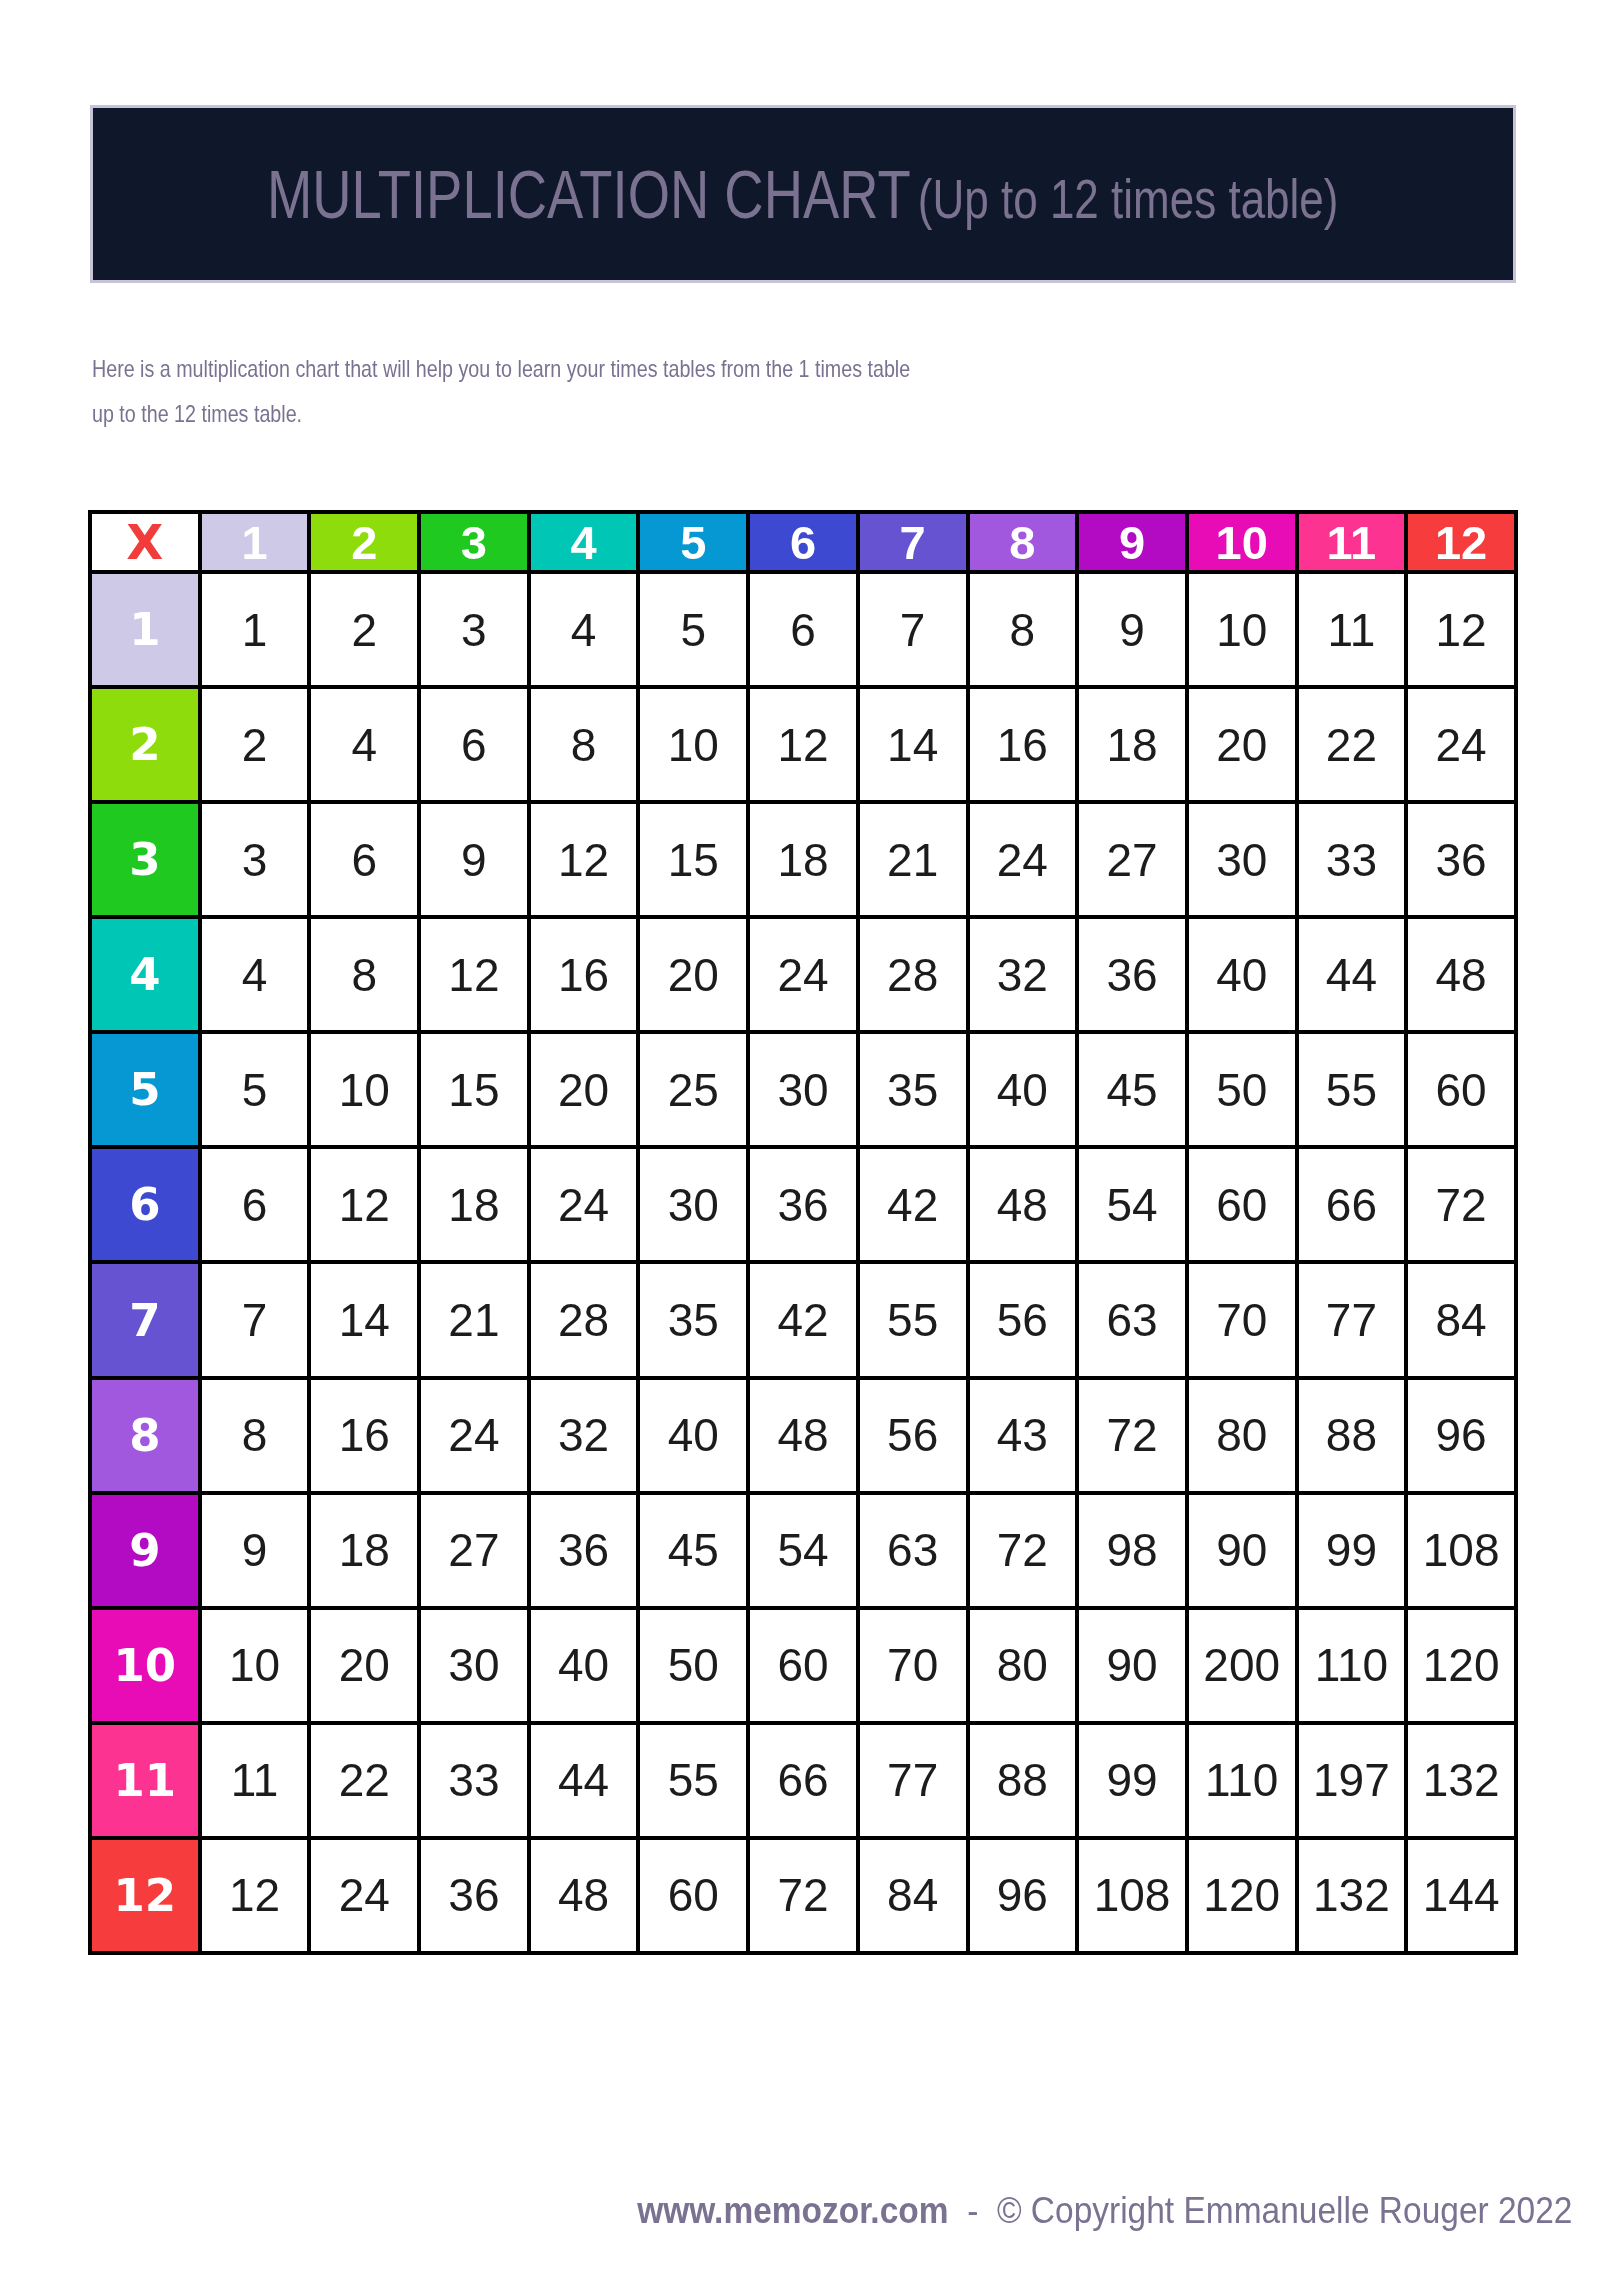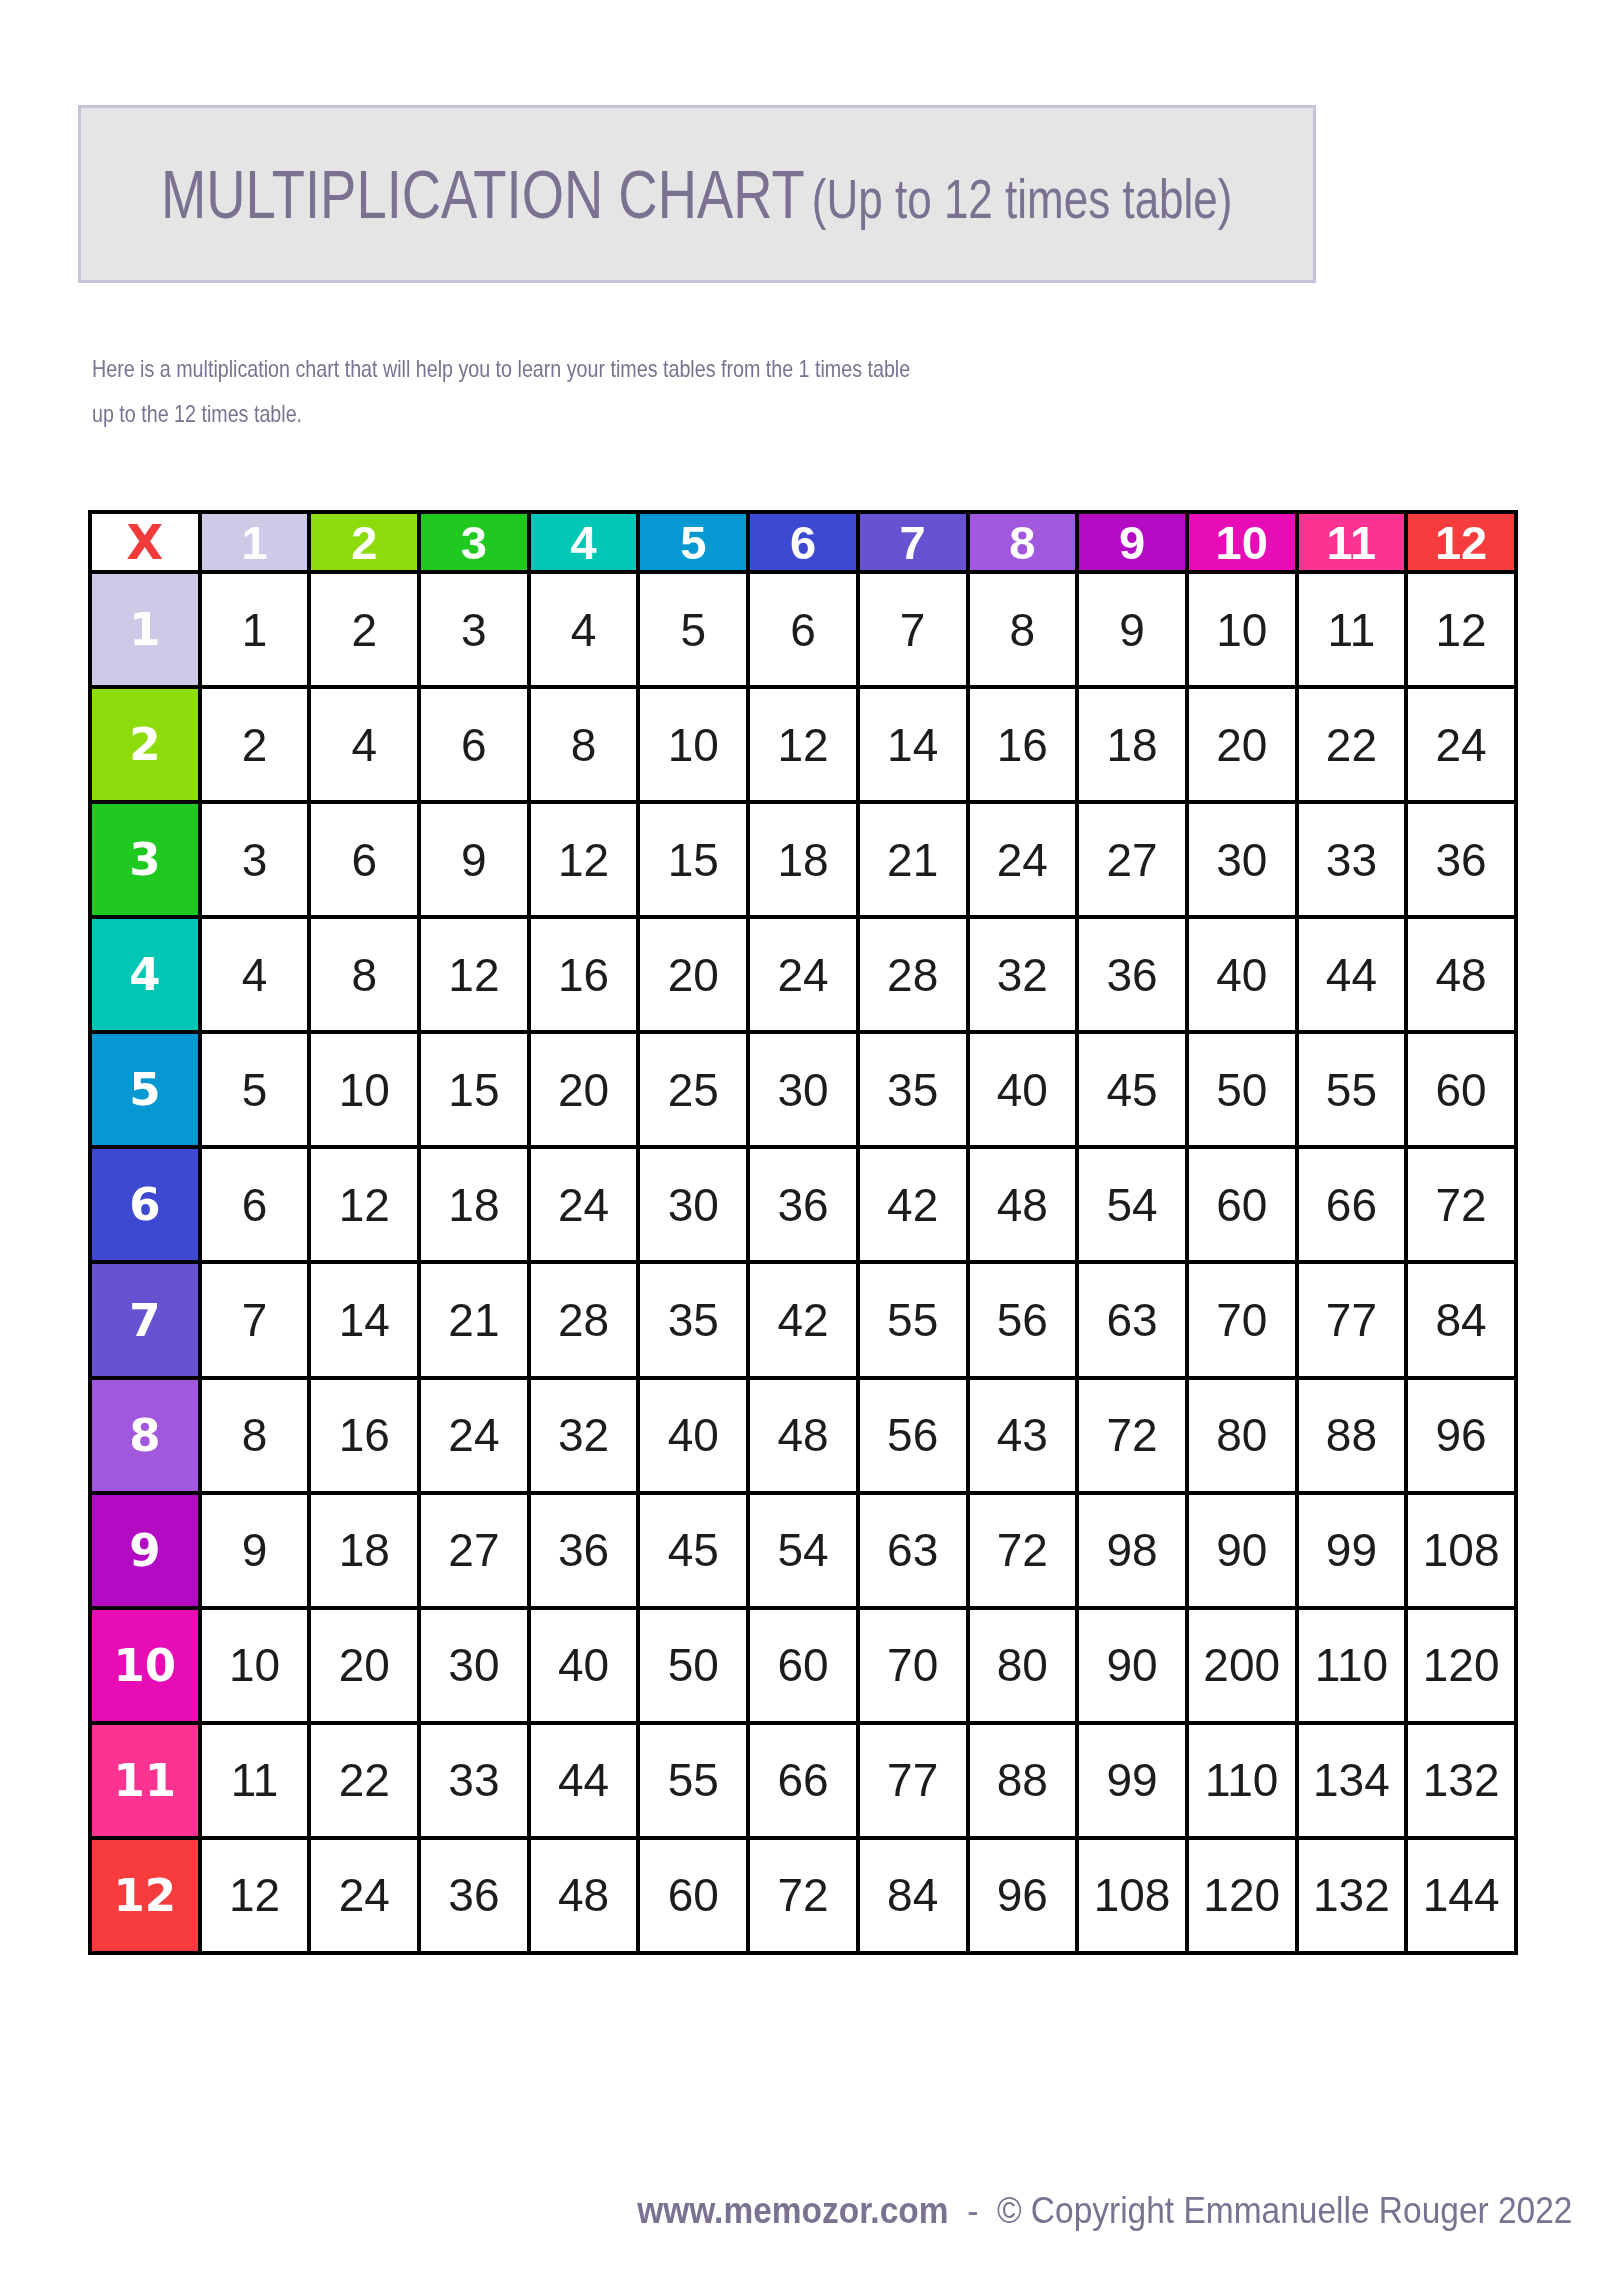--- a/index.html
+++ b/index.html
@@ -7,24 +7,24 @@
     width: 1608px; height: 2274px;
     background: #ffffff;
     position: relative;
     font-family: "Liberation Sans", sans-serif;
     overflow: hidden;
   }
 
   
   .banner {
     position: absolute;
-    left: 78px; top: 105px;
-    width: 1238px; height: 178px;
+    left: 90px; top: 105px;
+    width: 1426px; height: 178px;
     box-sizing: border-box;
-    background: #e5e5e5;
+    background: #0f172a;
     border: 3px solid #c6c3d9;
     display: flex; align-items: center; justify-content: center;
   }
   .banner h1 {
     margin: 0;
     font-weight: normal;
     color: #7b7191;
     white-space: nowrap;
     transform: scaleX(0.80);
     line-height: 1;
@@ -287,21 +287,21 @@
         <td class="product-cell">11</td>
         <td class="product-cell">22</td>
         <td class="product-cell">33</td>
         <td class="product-cell">44</td>
         <td class="product-cell">55</td>
         <td class="product-cell">66</td>
         <td class="product-cell">77</td>
         <td class="product-cell">88</td>
         <td class="product-cell">99</td>
         <td class="product-cell">110</td>
-        <td class="product-cell">134</td>
+        <td class="product-cell">197</td>
         <td class="product-cell">132</td>
       </tr>
       <tr>
         <td class="row-header-cell" style="background: rgb(246, 60, 60);">12</td>
         <td class="product-cell">12</td>
         <td class="product-cell">24</td>
         <td class="product-cell">36</td>
         <td class="product-cell">48</td>
         <td class="product-cell">60</td>
         <td class="product-cell">72</td>

